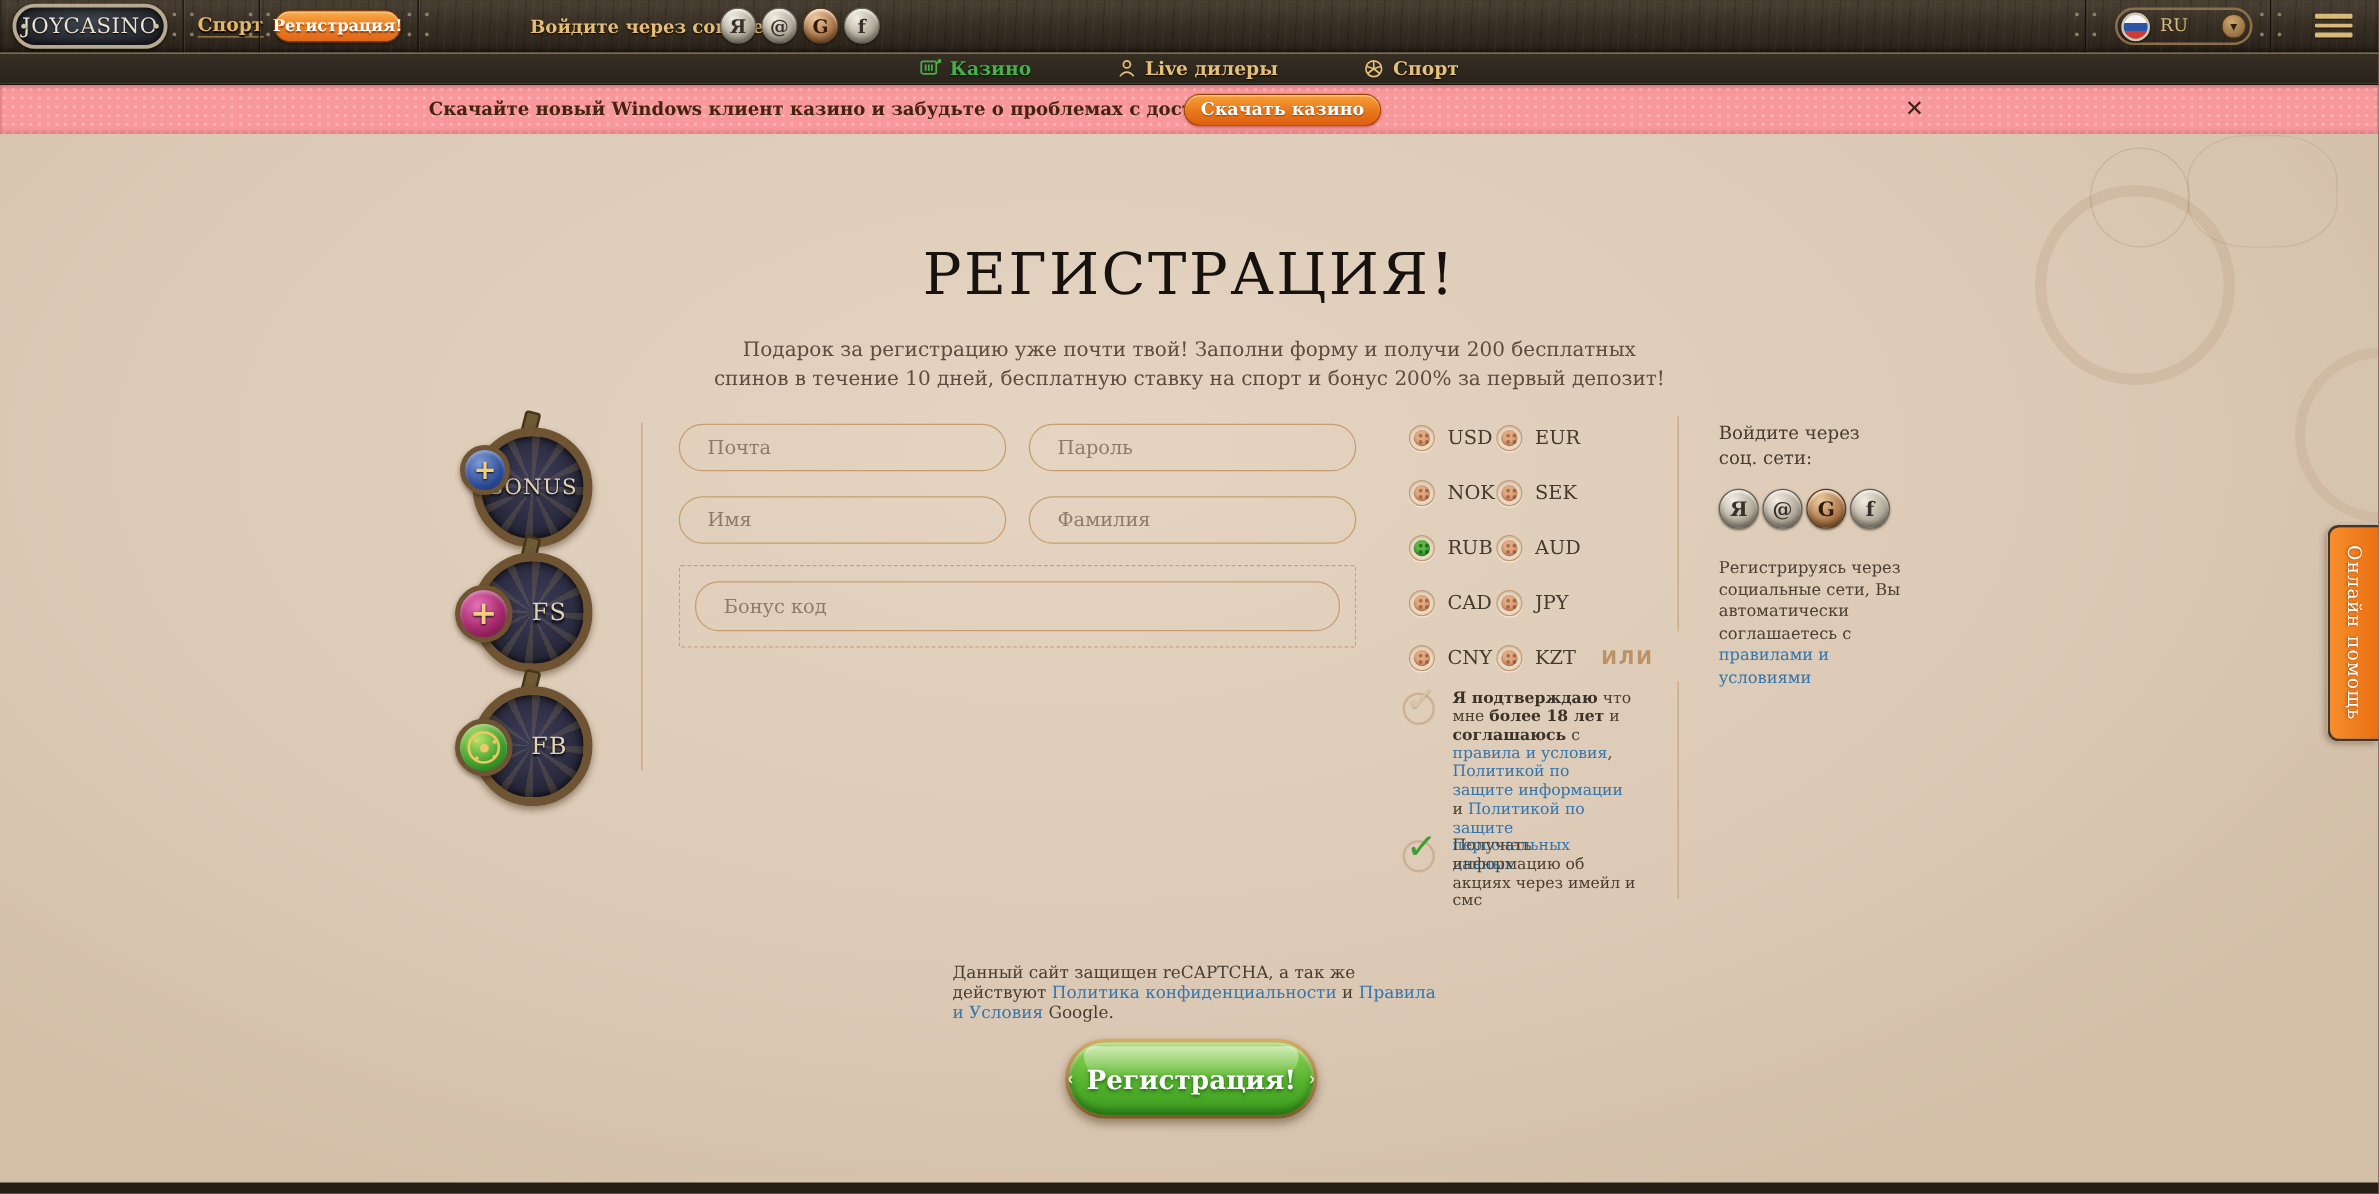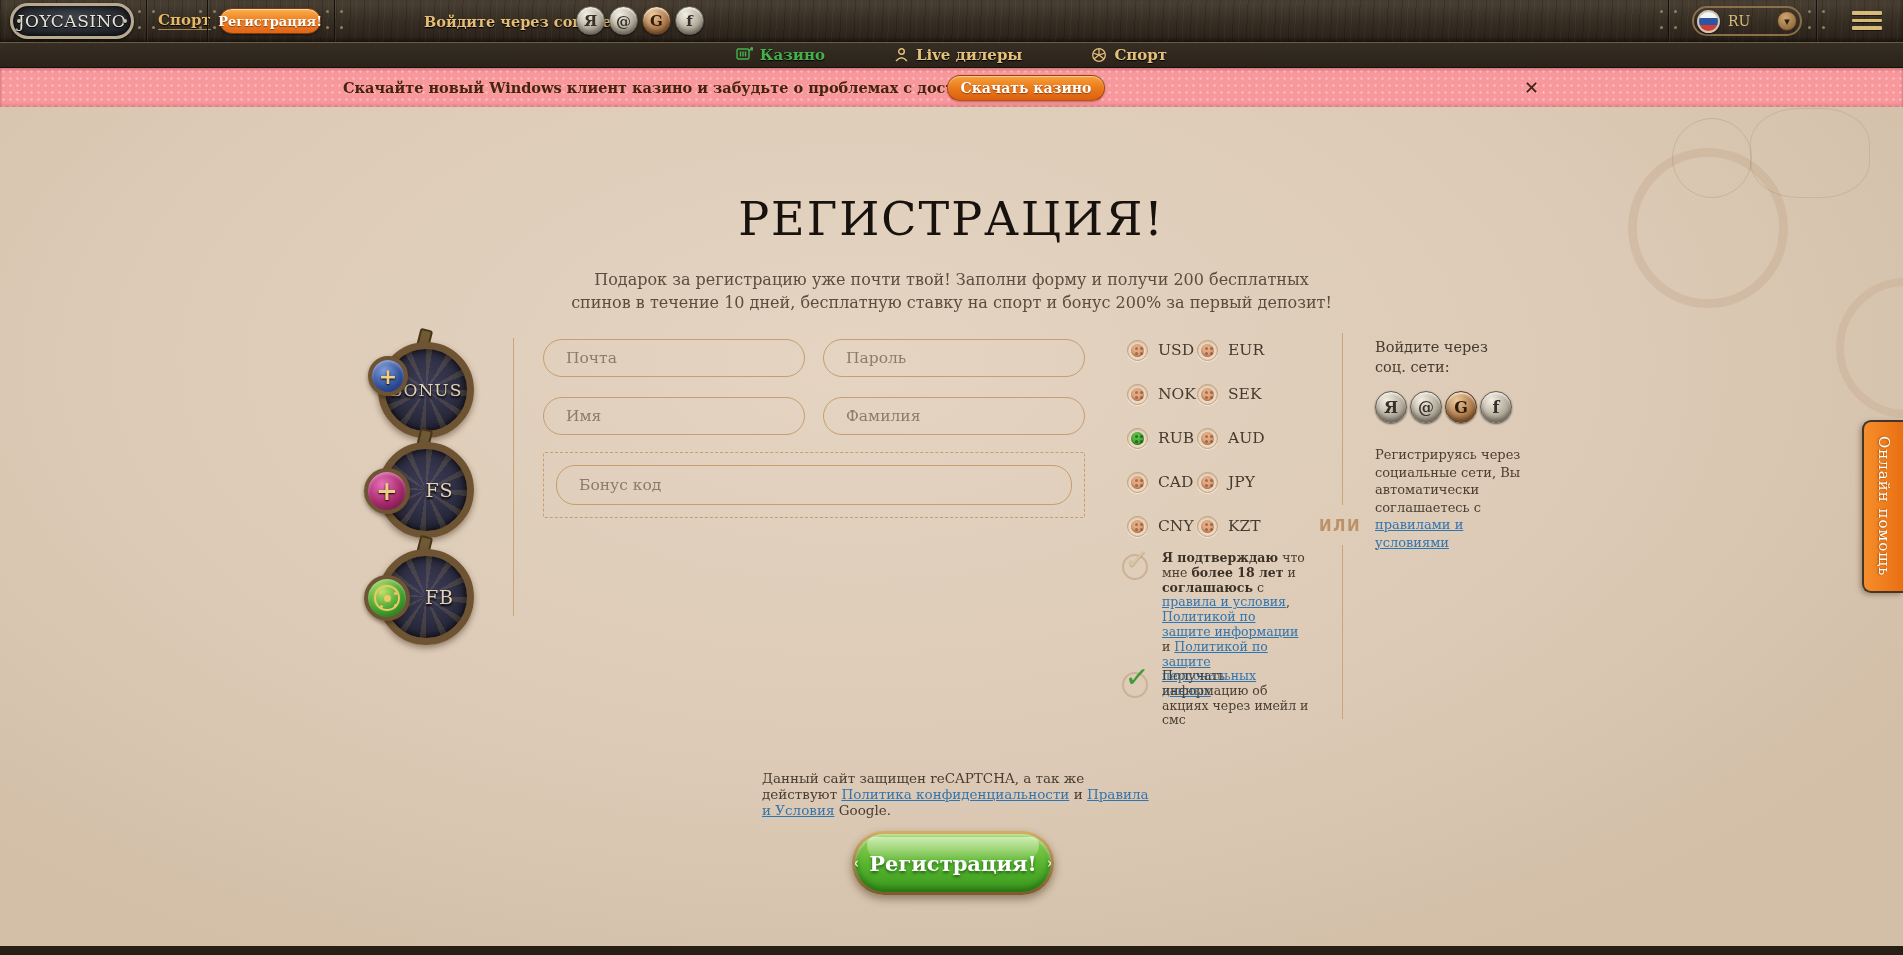--- a/index.html
+++ b/index.html
@@ -140,24 +140,24 @@
 
   
   .cb { position:absolute; width:26px; height:26px; cursor:pointer; }
   .cb-ring { position:absolute; inset:0; border:2px solid #cdb194; border-radius:50%; }
   .cb-check { position:absolute; left:3px; top:-12px; font-size:29px; font-weight:bold;
     font-family:"DejaVu Sans",sans-serif; transform:rotate(4deg); }
   .cb-check.tan { color:#d9c5a5; text-shadow:0 1px 1px rgba(120,90,50,.4); }
   .cb-check.green { color:#3f9c35; }
   .agree-text { position:absolute; left:1162px; top:551px; width:143px; font-size:12.5px; line-height:14.8px; color:#4a3e30; }
   .agree-text b { color:#3b3127; }
-  .blue-link { color:#3274ad; text-decoration:underline; cursor:pointer; }
+  .blue-link { color:#3274ad; cursor:pointer; }
   .promo-text { position:absolute; left:1162px; top:669px; width:152px; font-size:12.5px; line-height:14.8px; color:#4a3e30; }
 
-  .or-label { position:absolute; left:1314px; top:517px; width:52px; text-align:center;
+  .or-label { position:absolute; left:1276px; top:517px; width:52px; text-align:center;
     font-size:15px; font-weight:bold; letter-spacing:1.5px; color:#bd9166; font-family:"DejaVu Sans",sans-serif; }
 
   
   .soc-title { position:absolute; left:1375px; top:338px; width:136px; font-size:14.5px; line-height:19.5px; color:#463b2e; }
   .soc-icons { position:absolute; left:1375px; top:391px; display:flex; gap:3px; }
   .soc-icons .metal-icon { width:32px; height:32px; font-size:16px; }
   .soc-note { position:absolute; left:1375px; top:446px; width:152px; font-size:13px; line-height:17.5px; color:#4a3e30; }
 
   
   .recaptcha { position:absolute; left:762px; top:770px; width:388px; font-size:13.5px; line-height:16px; color:#483c2f; }

